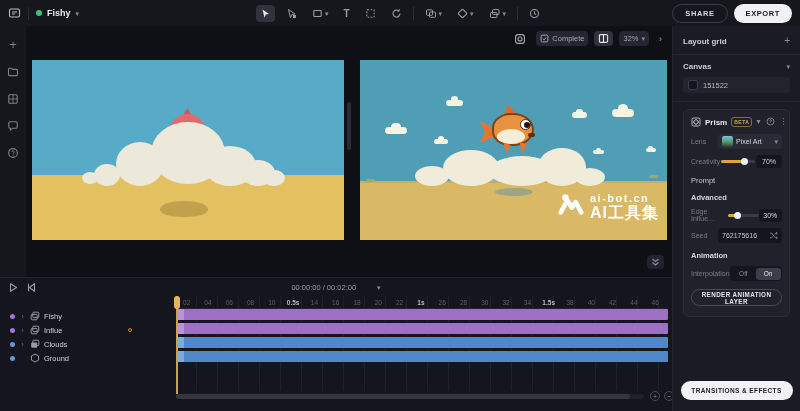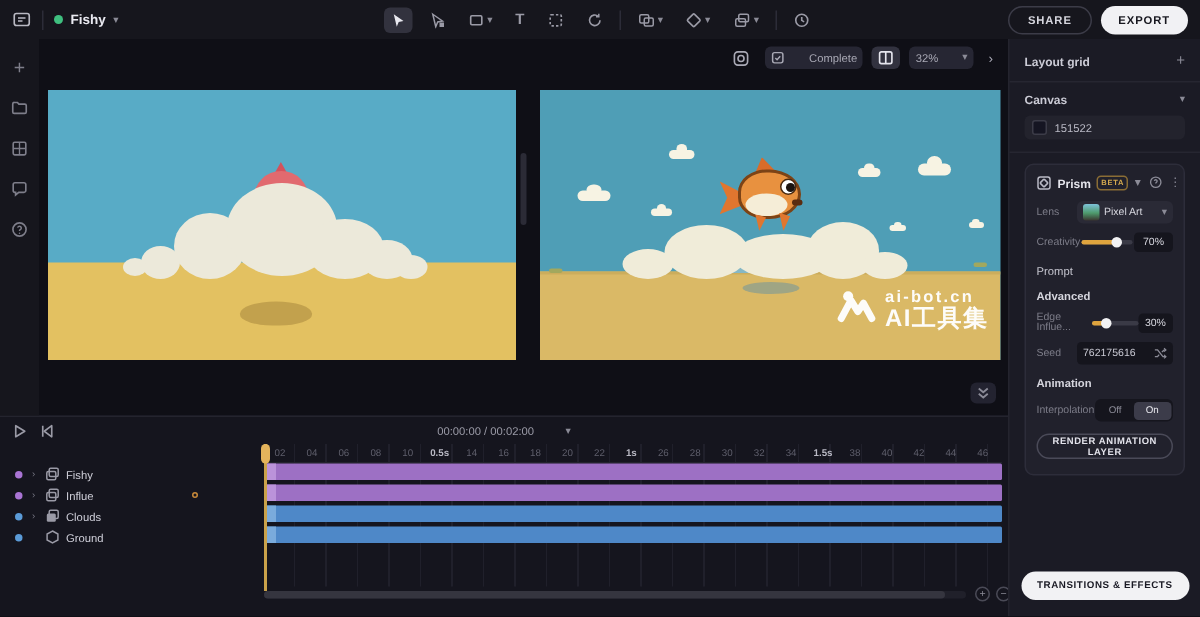--- a/index.html
+++ b/index.html
@@ -22,21 +22,21 @@
   .btn-share { font-size:7.5px; font-weight:bold; letter-spacing:.6px; color:#d6d6de; background:transparent; border:1px solid #3c3c48; border-radius:10px; padding:4px 12px; cursor:pointer; }
   .btn-export { font-size:7.5px; font-weight:bold; letter-spacing:.6px; color:#17171f; background:#f1f1f4; border:none; border-radius:10px; padding:5px 12px; cursor:pointer; }
 
   
   .leftrail { position:absolute; top:26px; left:0; width:26px; height:251px; background:#16161d; display:flex; flex-direction:column; align-items:center; gap:14px; padding-top:12px; z-index:20; }
   .rail-icon { color:#7e7e8a; cursor:pointer; height:13px; display:flex; align-items:center; }
 
   
   .canvas-area { position:absolute; top:26px; left:26px; width:646px; height:251px; background:#0f0f16; }
   .canvas-controls { position:absolute; top:5px; right:6px; display:flex; align-items:center; gap:6px; z-index:5; }
-  .cc-btn { height:15px; display:flex; align-items:center; gap:16px; padding:0 4px; border-radius:4px; background:transparent; color:#a9a9b5; font-size:7.5px; cursor:pointer; border:none; }
+  .cc-btn { height:15px; display:flex; align-items:center; gap:3px; padding:0 4px; border-radius:4px; background:transparent; color:#a9a9b5; font-size:7.5px; cursor:pointer; border:none; }
   .cc-btn.boxed { background:#262633; }
   .cc-btn.active { background:#32323f; color:#e6e6ee; }
 
   
   .frame1 { position:absolute; left:6px; top:34px; width:312px; height:180px; background:#58abc6; overflow:hidden; }
   .f1-sand { position:absolute; left:0; right:0; bottom:0; height:36%; background:#e3c161; }
   .f1-shadow { position:absolute; left:41%; bottom:13%; width:48px; height:16px; background:#c2a14d; border-radius:50% 50% 45% 45%; }
   .puff { position:absolute; background:#ece9da; border-radius:50%; }
   .fish1 { position:absolute; left:44%; top:30%; width:37px; height:37px; }
   .fish1-body { position:absolute; inset:0; background:#e16a6f; border-radius:50%; }

